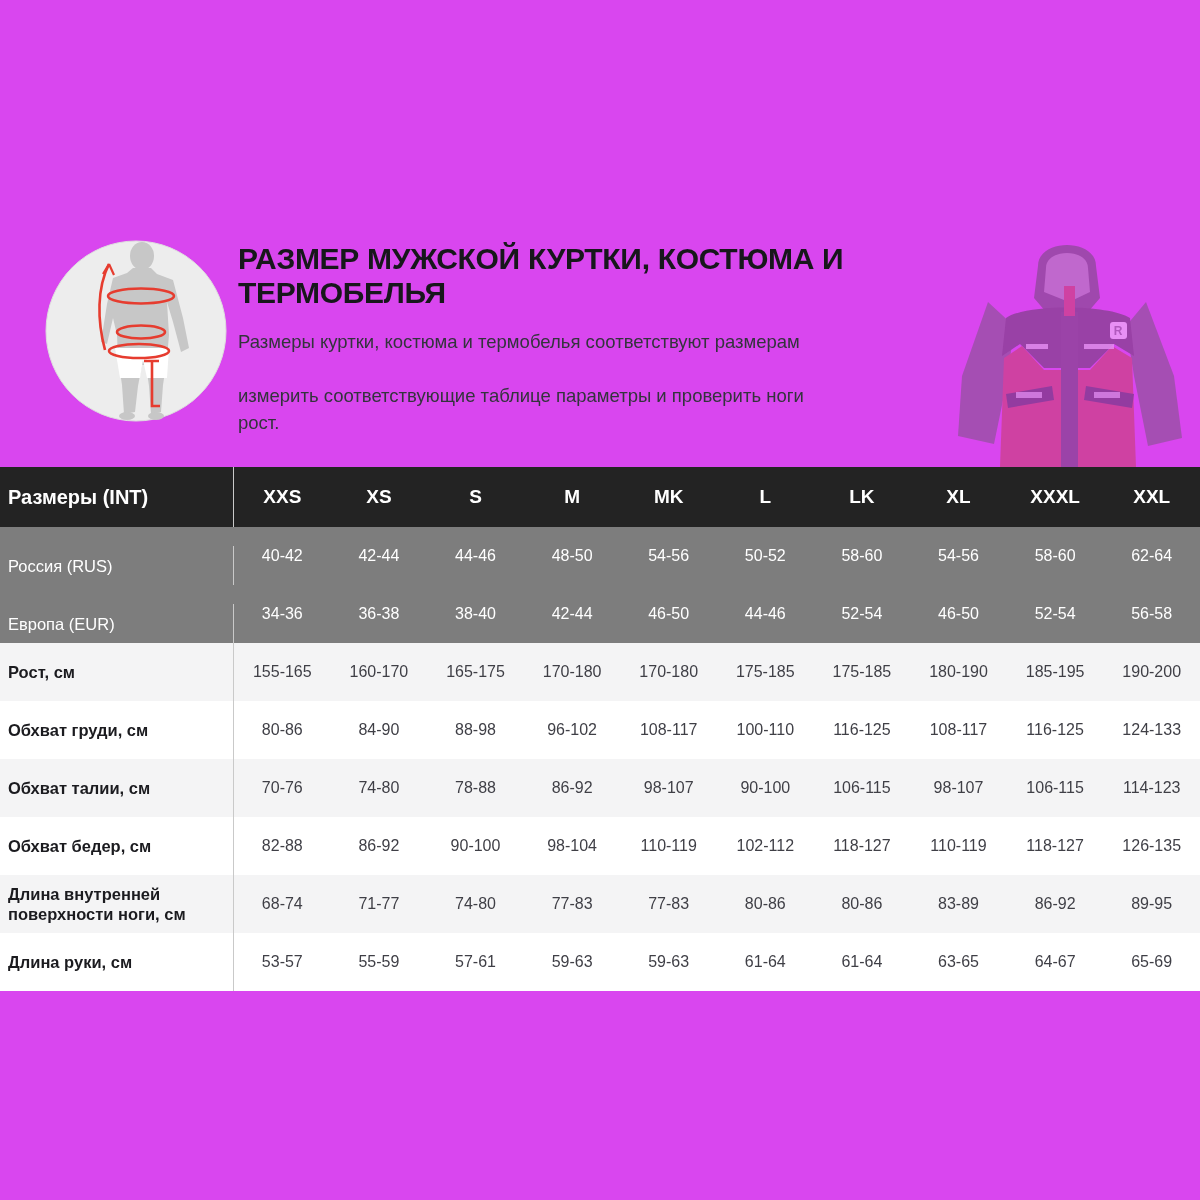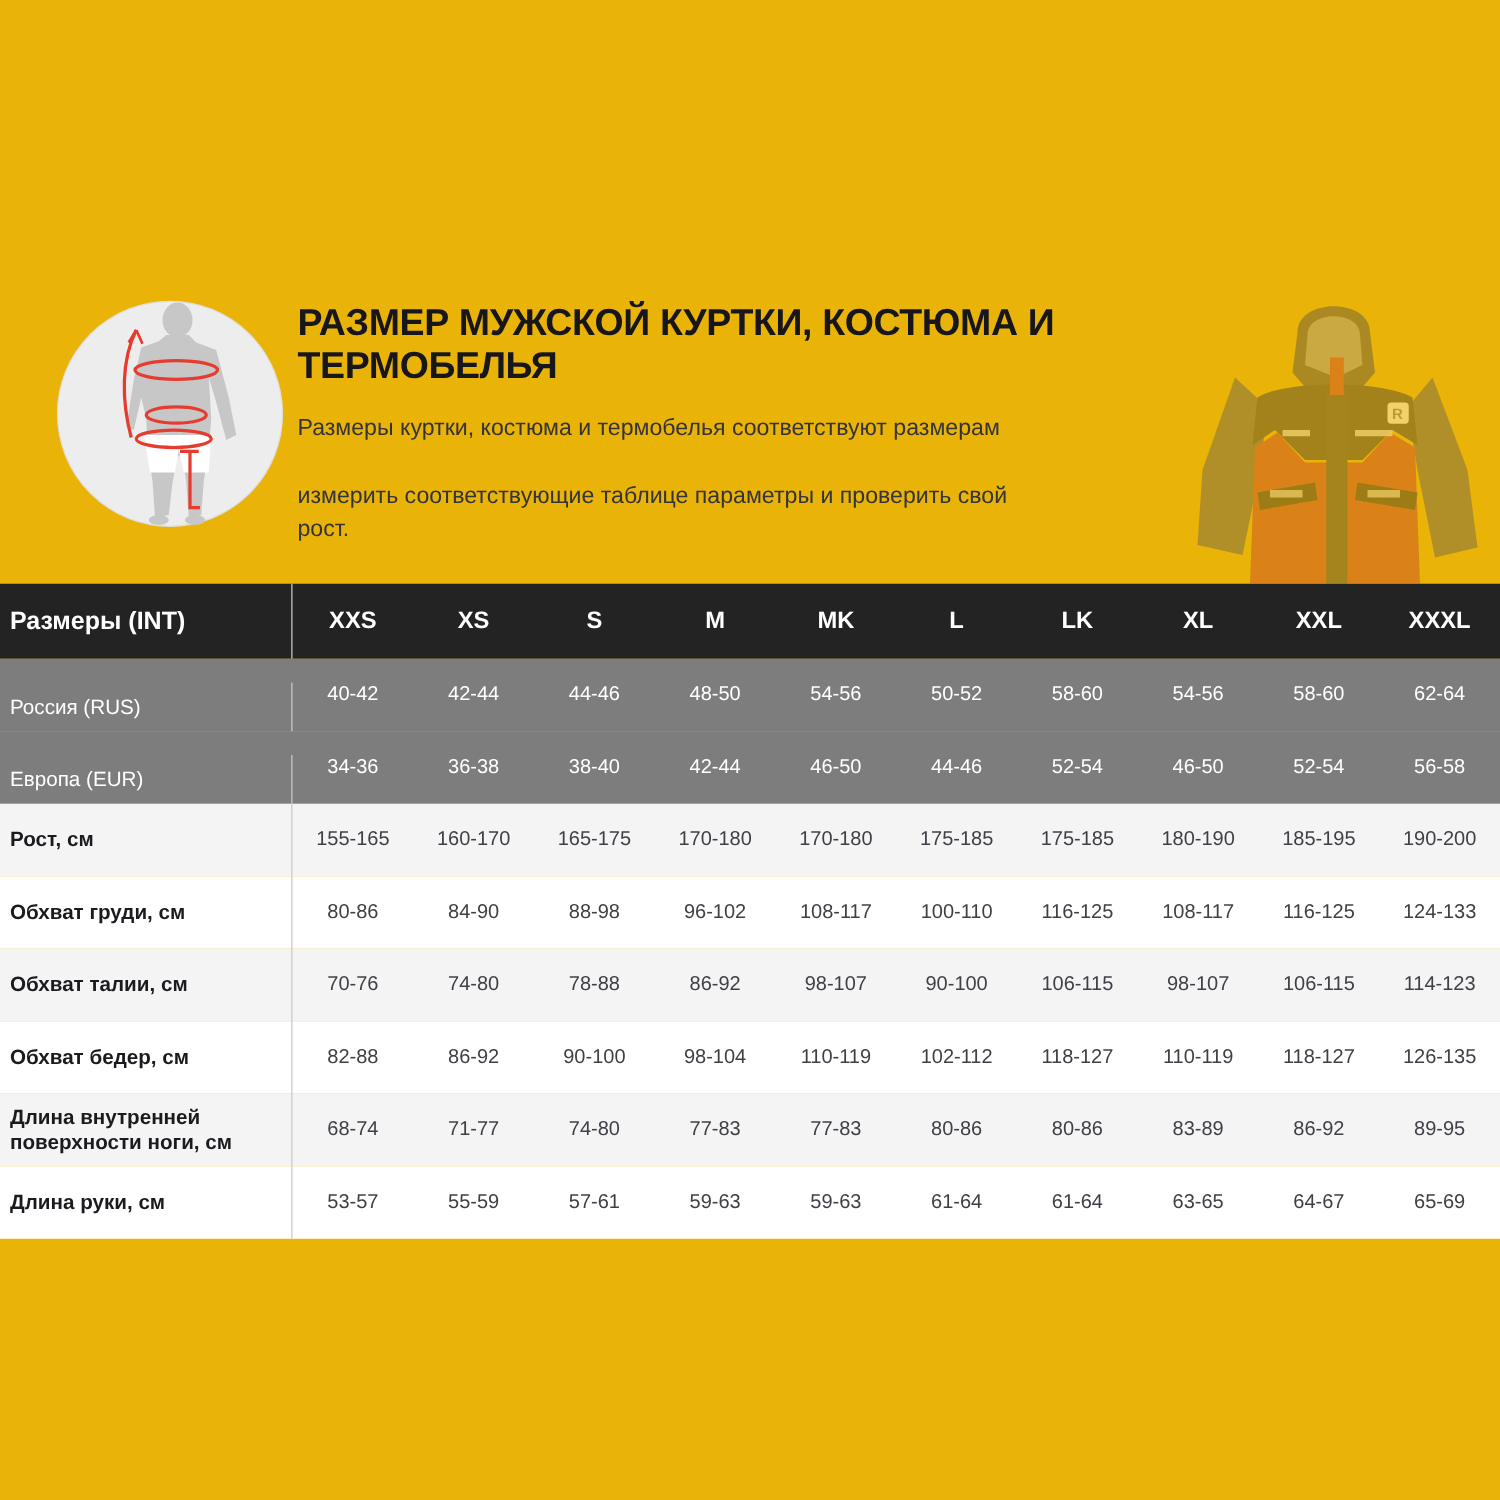--- a/index.html
+++ b/index.html
@@ -1,19 +1,19 @@
 <!DOCTYPE html>
 <html><head>
 <meta charset="utf-8">
 <style>
   html,body{margin:0;padding:0;background:#fff;}
   .page{
     position:relative;
     width:1200px;height:1200px;
-    background:#eab308;
+    background:#d946ef;
     font-family:"Liberation Sans", sans-serif;
     overflow:hidden;
   }
 
   
   .figure-wrap{position:absolute;left:45px;top:240px;width:182px;height:182px;}
   .intro-text{position:absolute;left:238px;top:242px;width:700px;}
   .page-title{
     margin:0;color:#17171b;
     font-size:30px;line-height:34px;font-weight:bold;
@@ -79,21 +79,21 @@
   </div>
 
   <div class="intro-text">
     <h1 class="page-title">
       <span>РАЗМЕР МУЖСКОЙ КУРТКИ, КОСТЮМА И</span><br>
       <span>ТЕРМОБЕЛЬЯ</span>
     </h1>
     <p class="page-desc">
       <span>Размеры куртки, костюма и термобелья соответствуют размерам</span><br>
       <br>
-      <span>измерить соответствующие таблице параметры и проверить свой</span><br>
+      <span>измерить соответствующие таблице параметры и проверить ноги</span><br>
       <span>рост.</span>
     </p>
   </div>
 
   <div class="jacket-wrap">
     <svg width="258" height="241" viewBox="0 0 258 241" opacity="0.40">
 
       <path d="M46 76 L20 150 L16 210 L52 218 L66 150 L72 100 Z" fill="#5a5a5a"></path>
       <path d="M204 76 L232 150 L240 212 L206 220 L192 150 L184 100 Z" fill="#5a5a5a"></path>
 
@@ -125,22 +125,22 @@
       <div class="cell lbl">Размеры (INT)</div>
 
     <div class="cell val">XXS</div>
         <div class="cell val">XS</div>
         <div class="cell val">S</div>
         <div class="cell val">M</div>
         <div class="cell val">MK</div>
         <div class="cell val">L</div>
         <div class="cell val">LK</div>
         <div class="cell val">XL</div>
+        <div class="cell val">XXXL</div>
         <div class="cell val">XXL</div>
-        <div class="cell val">XXXL</div>
       </div>
     <div>
 
     <div class="t-row gray">
           <div class="cell lbl">Россия (RUS)</div>
           <div class="cell val">40-42</div>
           <div class="cell val">42-44</div>
           <div class="cell val">44-46</div>
           <div class="cell val">48-50</div>
           <div class="cell val">54-56</div>

